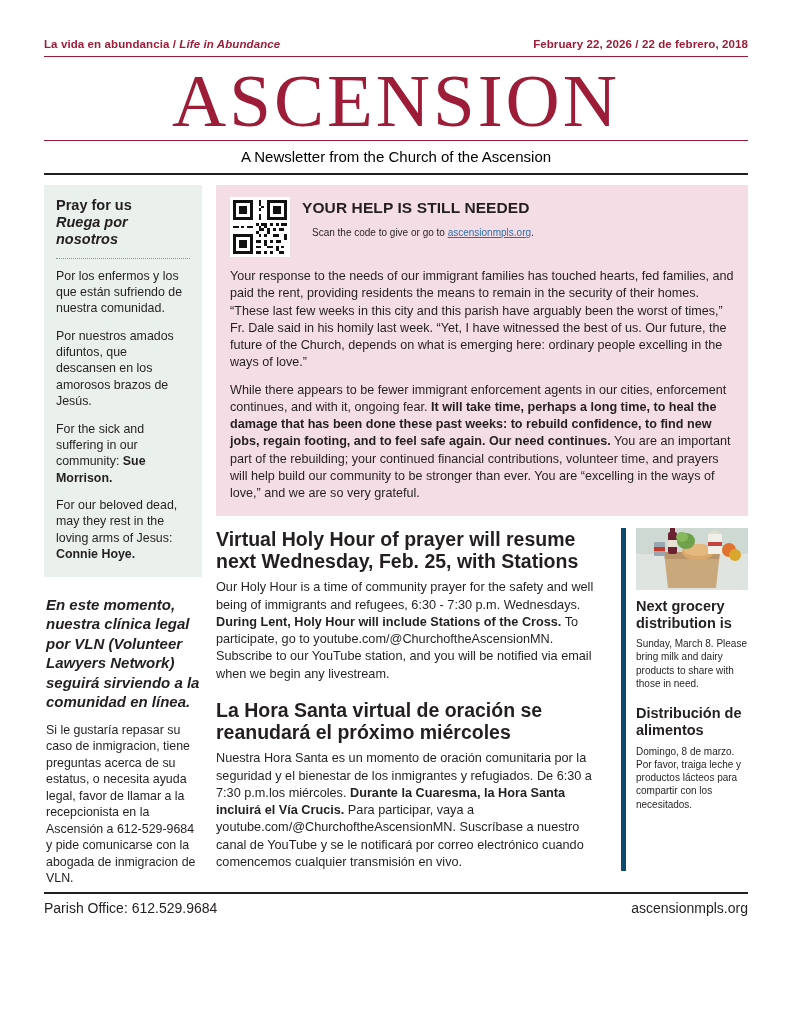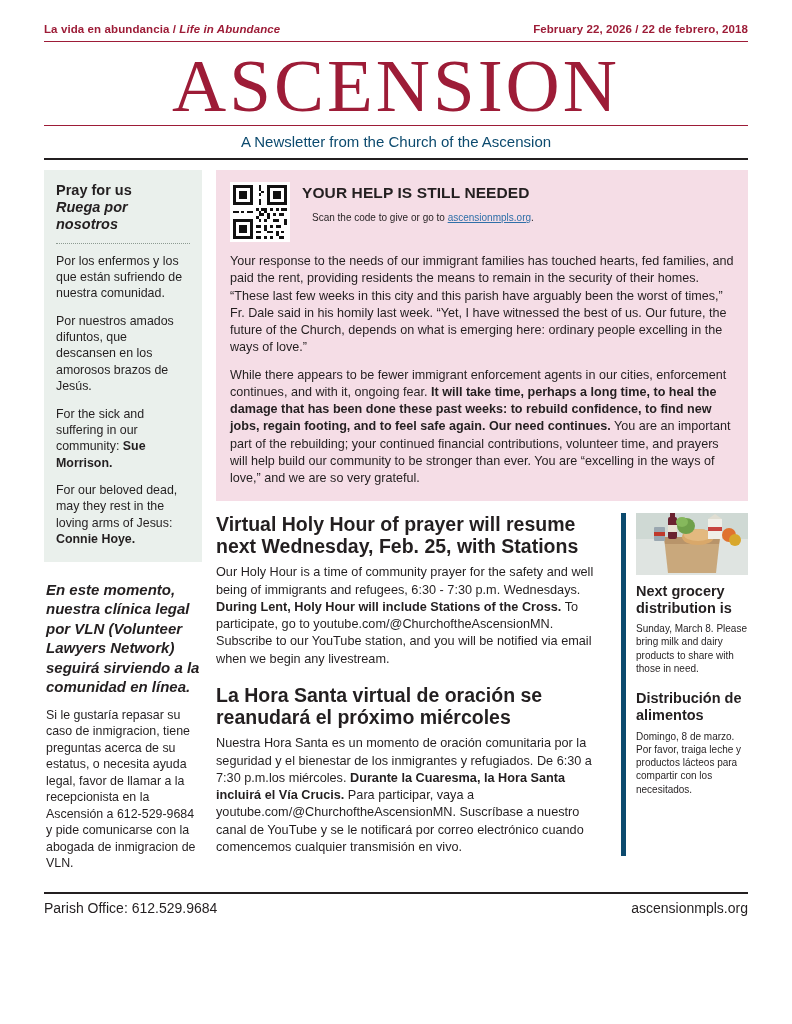--- a/index.html
+++ b/index.html
@@ -12,21 +12,21 @@
     height: 1024px;
     font-family: "Liberation Sans", sans-serif;
     color: #231f20;
     -webkit-font-smoothing: antialiased;
   }
   .page {
     position: relative;
     width: 792px;
     height: 932px;
     box-sizing: border-box;
-    padding: 23px 44px 0 44px;
+    padding: 38px 44px 0 44px;
   }
 
   
   .masthead-top {
     display: flex;
     justify-content: space-between;
     align-items: flex-end;
     font-size: 11.5px;
     color: #9d1c37;
     font-weight: bold;
@@ -48,21 +48,21 @@
     font-family: "Liberation Serif", serif;
   }
   .rule-mid {
     border-top: 1px solid #9d1c37;
     margin-top: 4px;
   }
   .subtitle {
     text-align: center;
     font-size: 15px;
     padding: 7px 0 8px 0;
-    color: #0c4a6e;
+    color: #000000;
   }
   .rule-thick {
     border-top: 2px solid #231f20;
   }
 
   
   .body-grid {
     display: flex;
     gap: 0;
     margin-top: 0;

